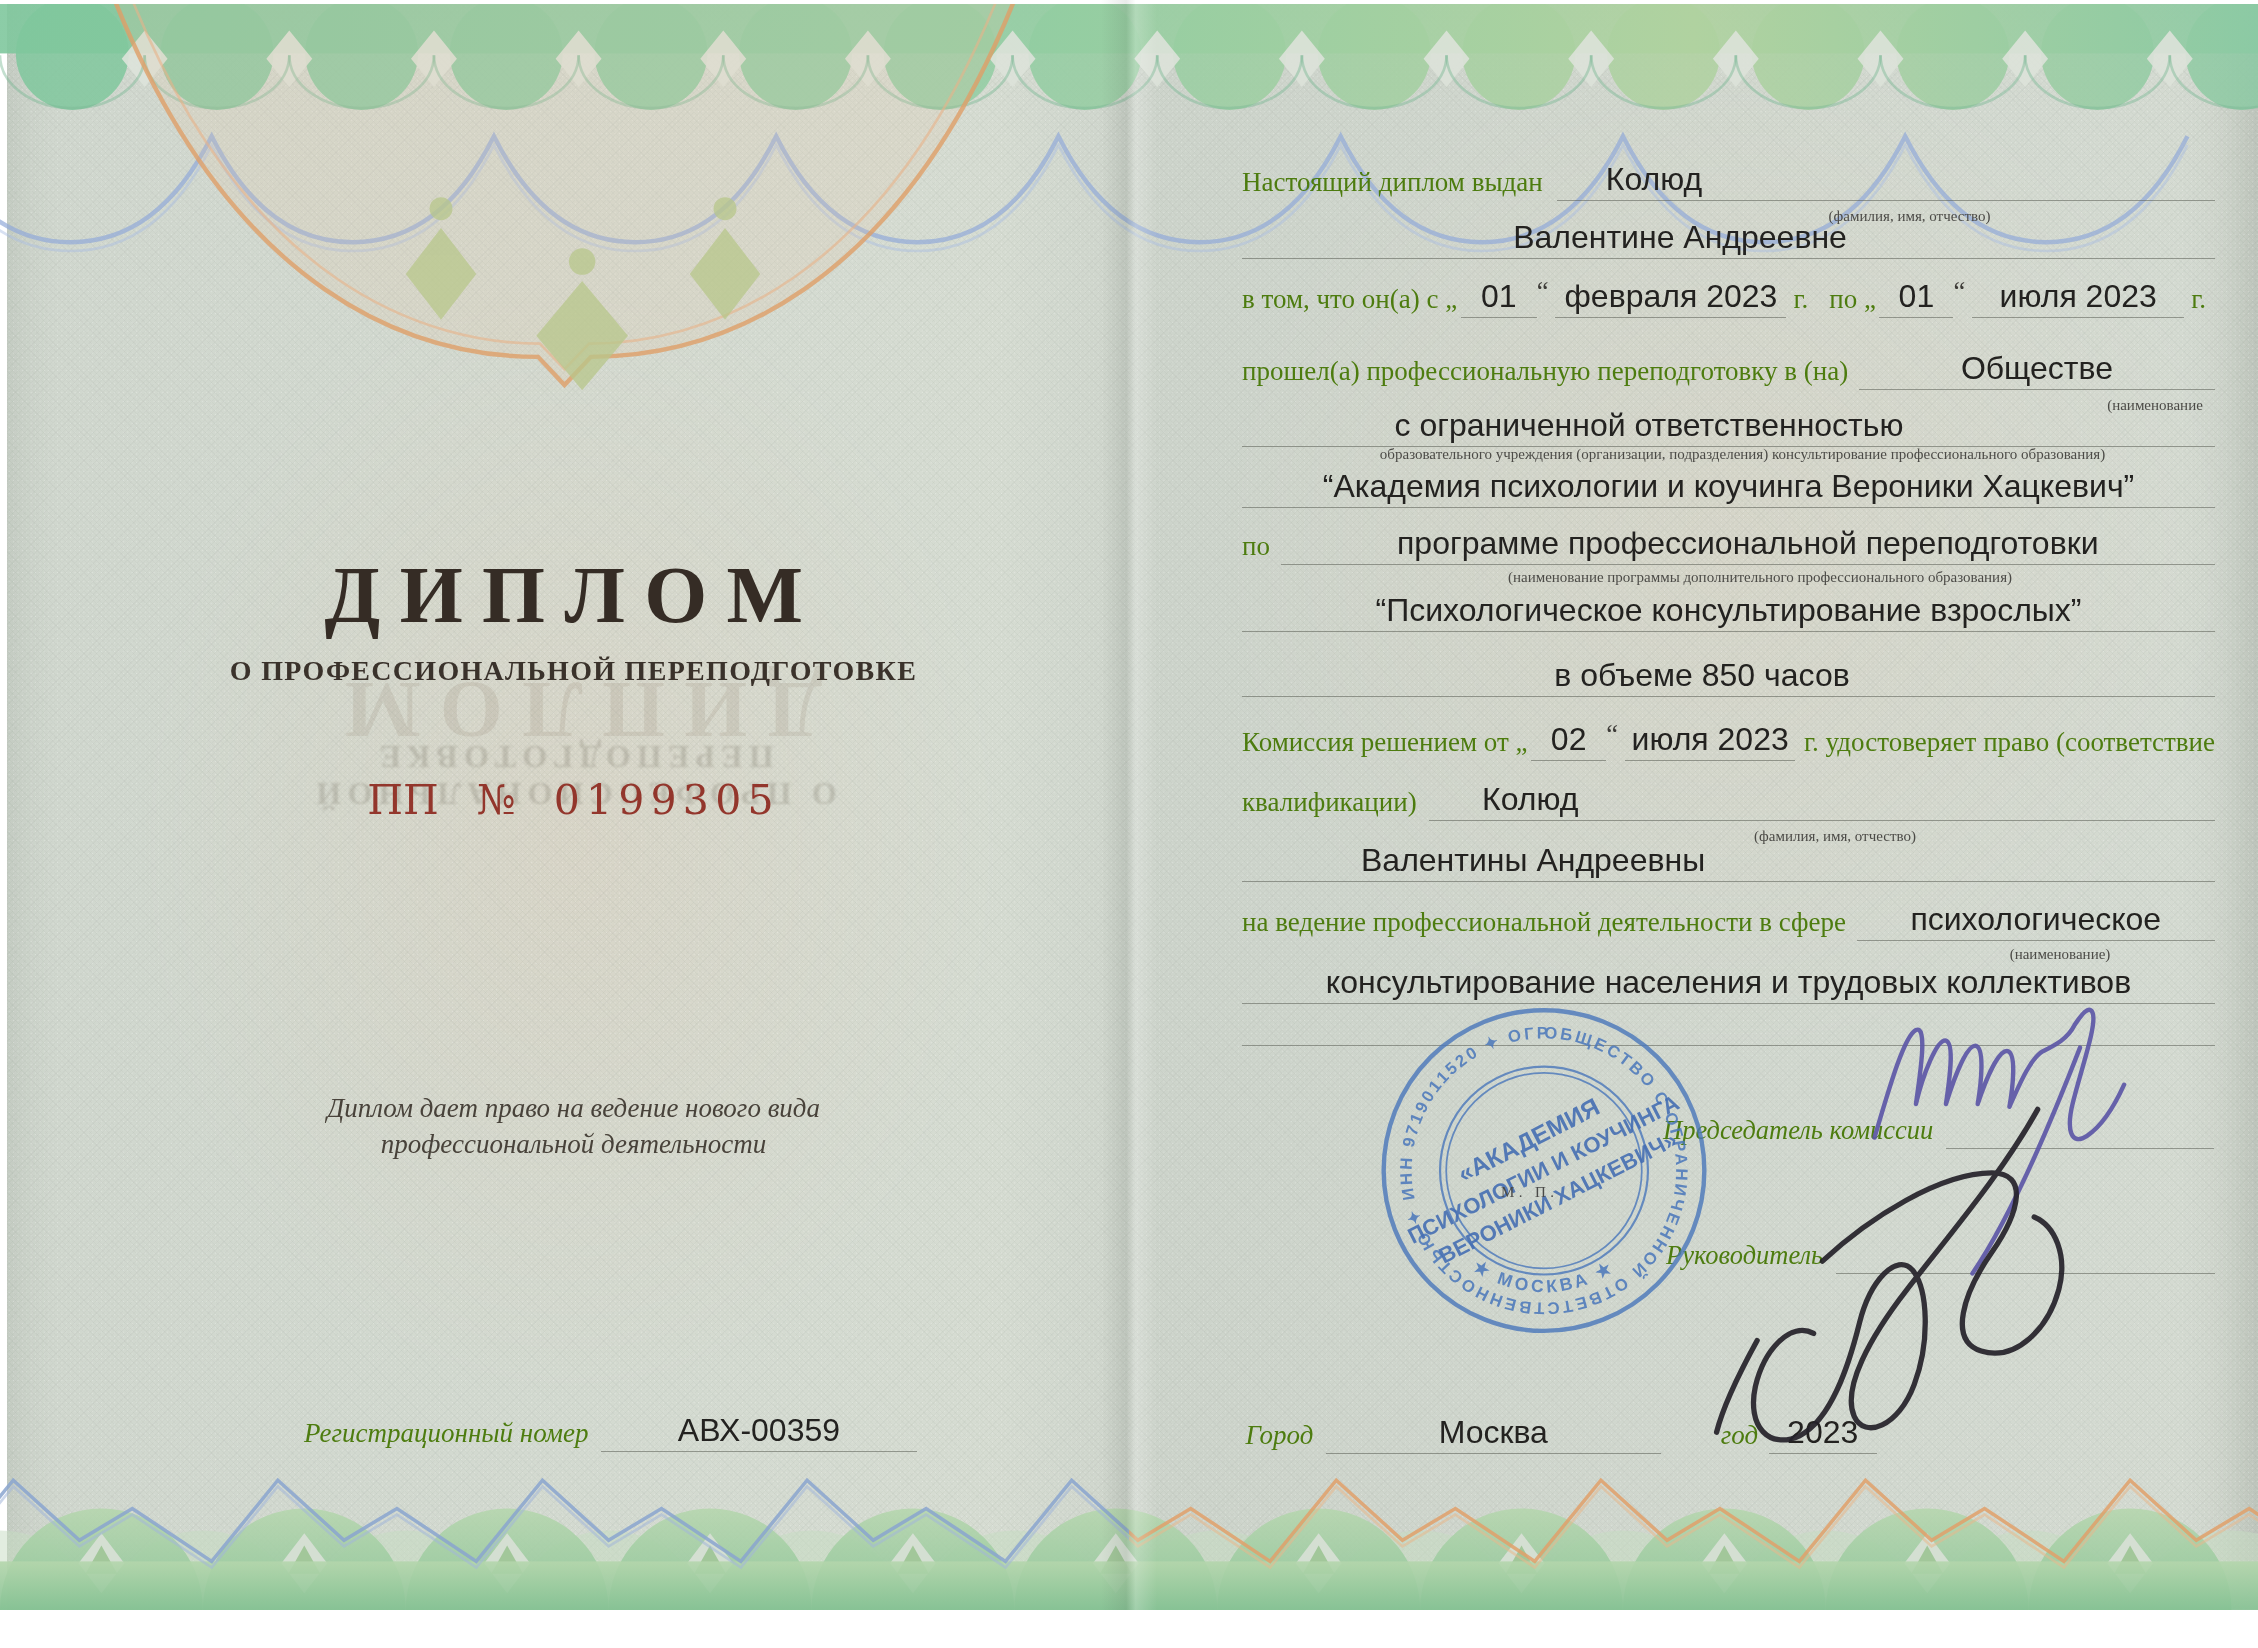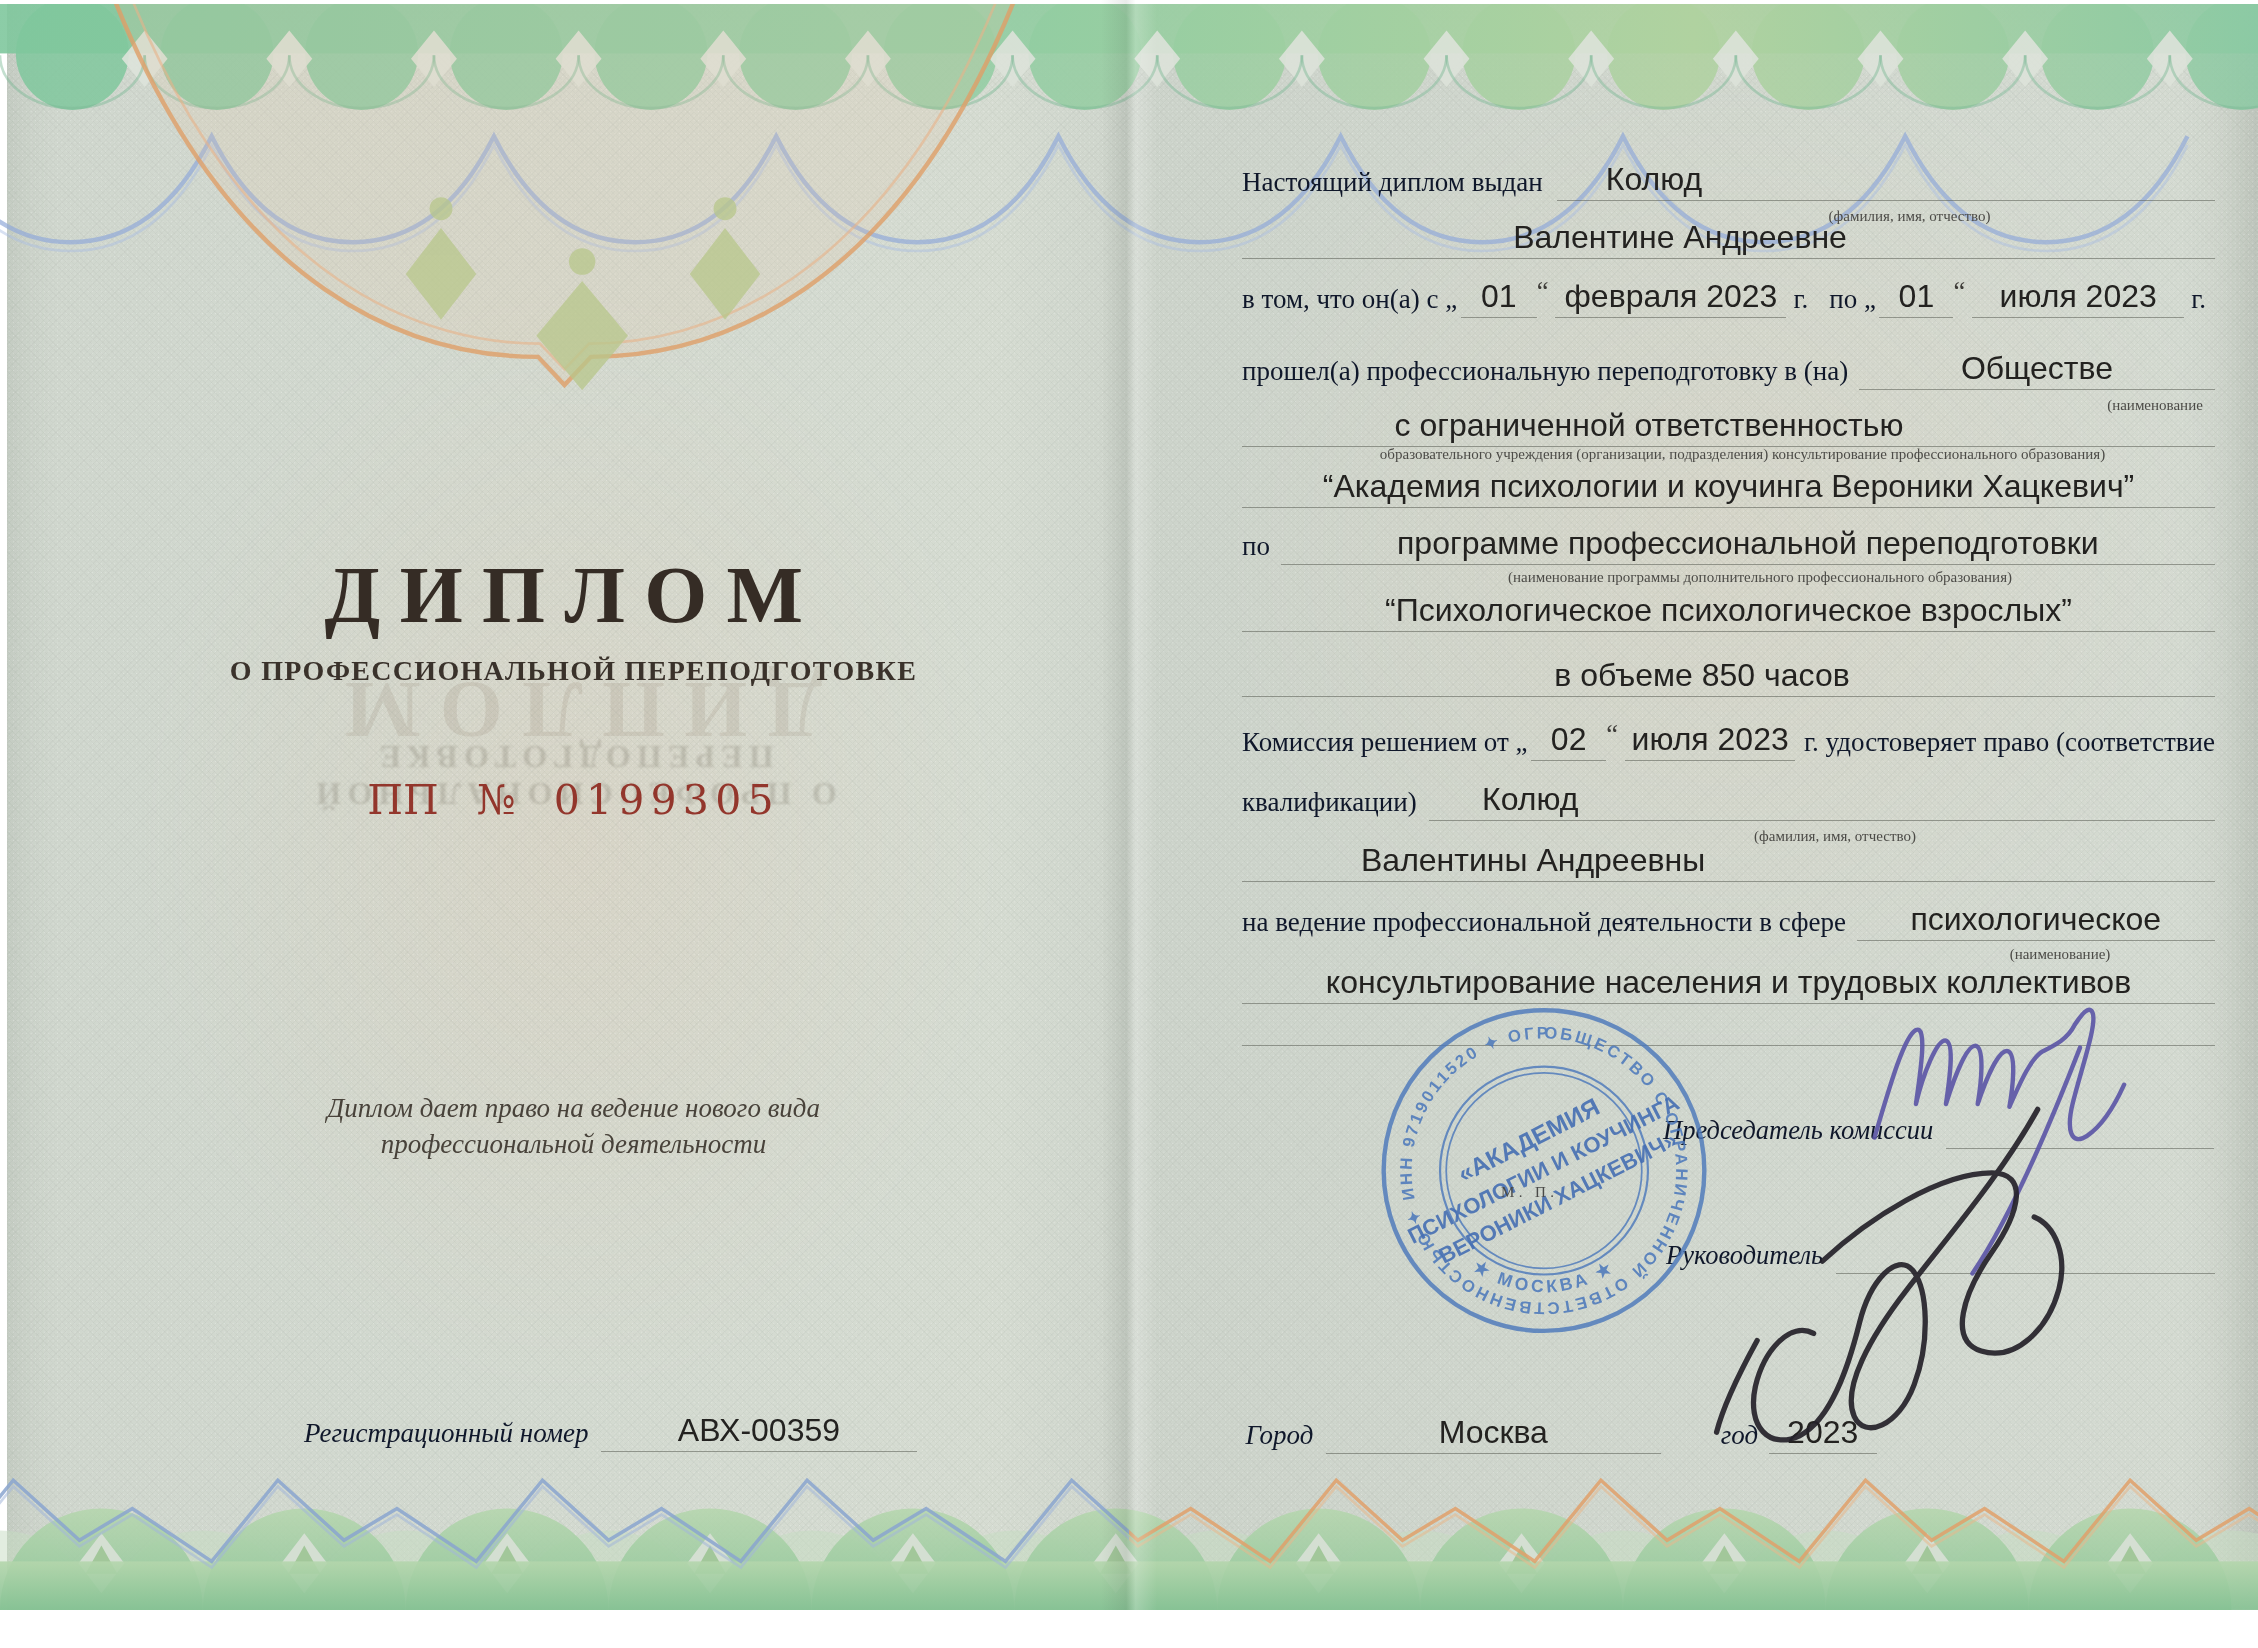--- a/index.html
+++ b/index.html
@@ -16,21 +16,21 @@
       repeating-linear-gradient(45deg, rgba(120,130,118,.055) 0 0.9px, transparent 0.9px 4.4px),
       repeating-linear-gradient(-45deg, rgba(120,130,118,.055) 0 0.9px, transparent 0.9px 4.4px),
       radial-gradient(rgba(255,255,255,.30) 0.7px, transparent 0.9px);
     background-size:auto,auto,4.4px 4.4px;}
   .fold{position:absolute;left:1101px;top:0;width:56px;height:1610px;pointer-events:none;
     background:linear-gradient(90deg, transparent, rgba(55,65,55,.11) 45%, rgba(255,255,255,.22) 62%, transparent);}
   svg.deco{position:absolute;left:0;}
   .lp{position:absolute;left:150px;top:0;width:847px;height:1610px;z-index:3;}
   .rp{position:absolute;left:1235px;top:0;width:1015px;height:1610px;z-index:3;}
   .row{position:absolute;display:flex;align-items:flex-end;}
-  .lbl{font-size:27px;color:#0f172a;white-space:nowrap;padding-bottom:2.6px;}
+  .lbl{font-size:27px;color:#4d7c0f;white-space:nowrap;padding-bottom:2.6px;}
   .lbl-i{font-style:italic;}
   .bl{border-bottom:1.8px solid rgba(90,92,84,.55);}
   .grow{flex:1;}
   .val{font-family:"Liberation Sans", sans-serif;font-size:32px;color:#232220;display:block;
        text-align:center;padding-bottom:1.8px;white-space:nowrap;}
   .val-left{text-align:left;}
   .q{font-size:26.5px;color:#3d3b37;align-self:flex-start;padding-top:3.5px;}
   .cap{position:absolute;font-size:15px;color:#4c4b47;text-align:center;white-space:nowrap;}
   .title{position:absolute;left:0;width:100%;text-align:center;font-weight:700;color:#352c25;}
   .ghost{position:absolute;left:0;width:100%;text-align:center;font-weight:700;
@@ -265,21 +265,21 @@
     <div class="row" style="top:519px;left:7px;right:35px;height:46px;">
       <span class="lbl">по</span>
       <div class="bl grow" style="margin-left:10.6px;">
         <span class="val">программе профессиональной переподготовки</span>
       </div>
     </div>
     <div class="cap" style="top:569px;left:84px;width:882px;">(наименование программы дополнительного профессионального образования)</div>
 
     <div class="row" style="top:586px;left:7px;right:35px;height:46px;">
       <div class="bl grow">
-        <span class="val">“Психологическое психологическое взрослых”</span>
+        <span class="val">“Психологическое консультирование взрослых”</span>
       </div>
     </div>
 
     <div class="row" style="top:651px;left:7px;right:35px;height:46px;">
       <div class="bl grow">
         <span class="val" style="margin-right:53px;">в объеме 850 часов</span>
       </div>
     </div>
 
     <div class="row" style="top:715px;left:7px;right:35px;height:46px;">

